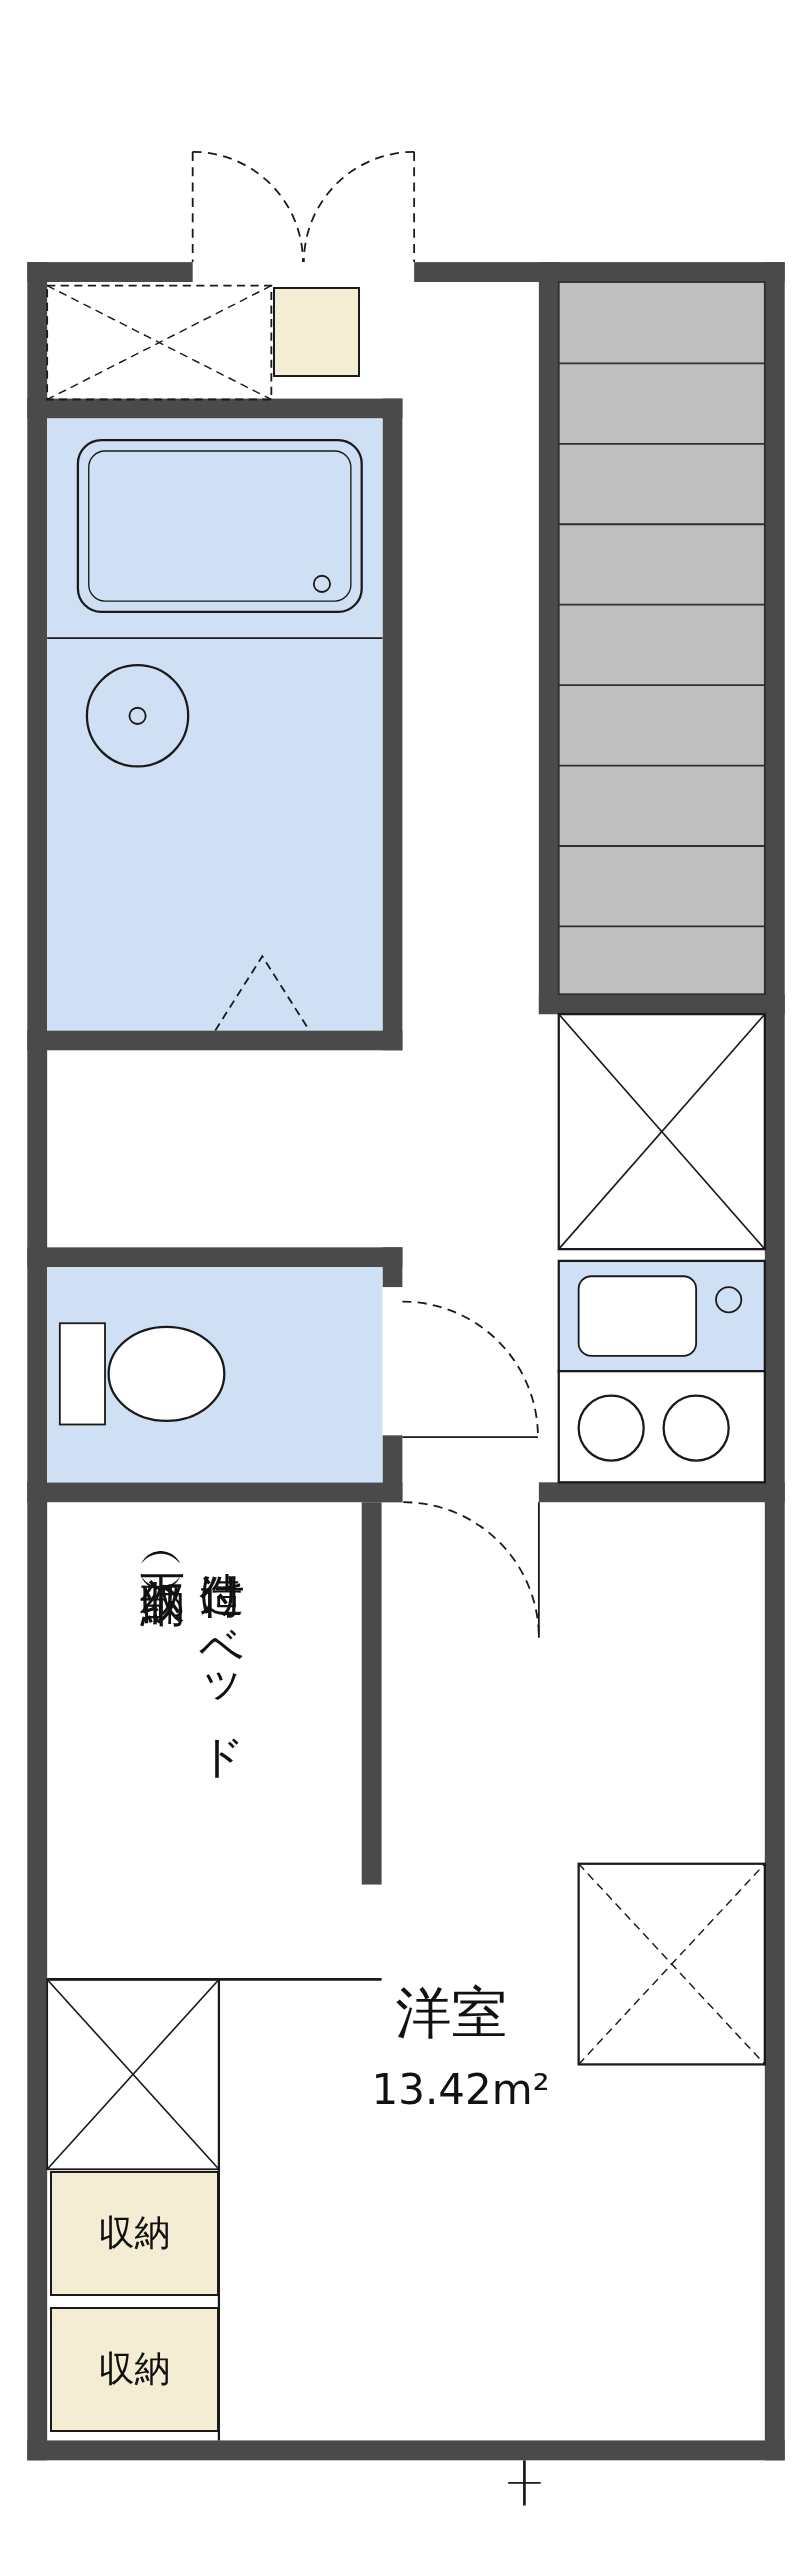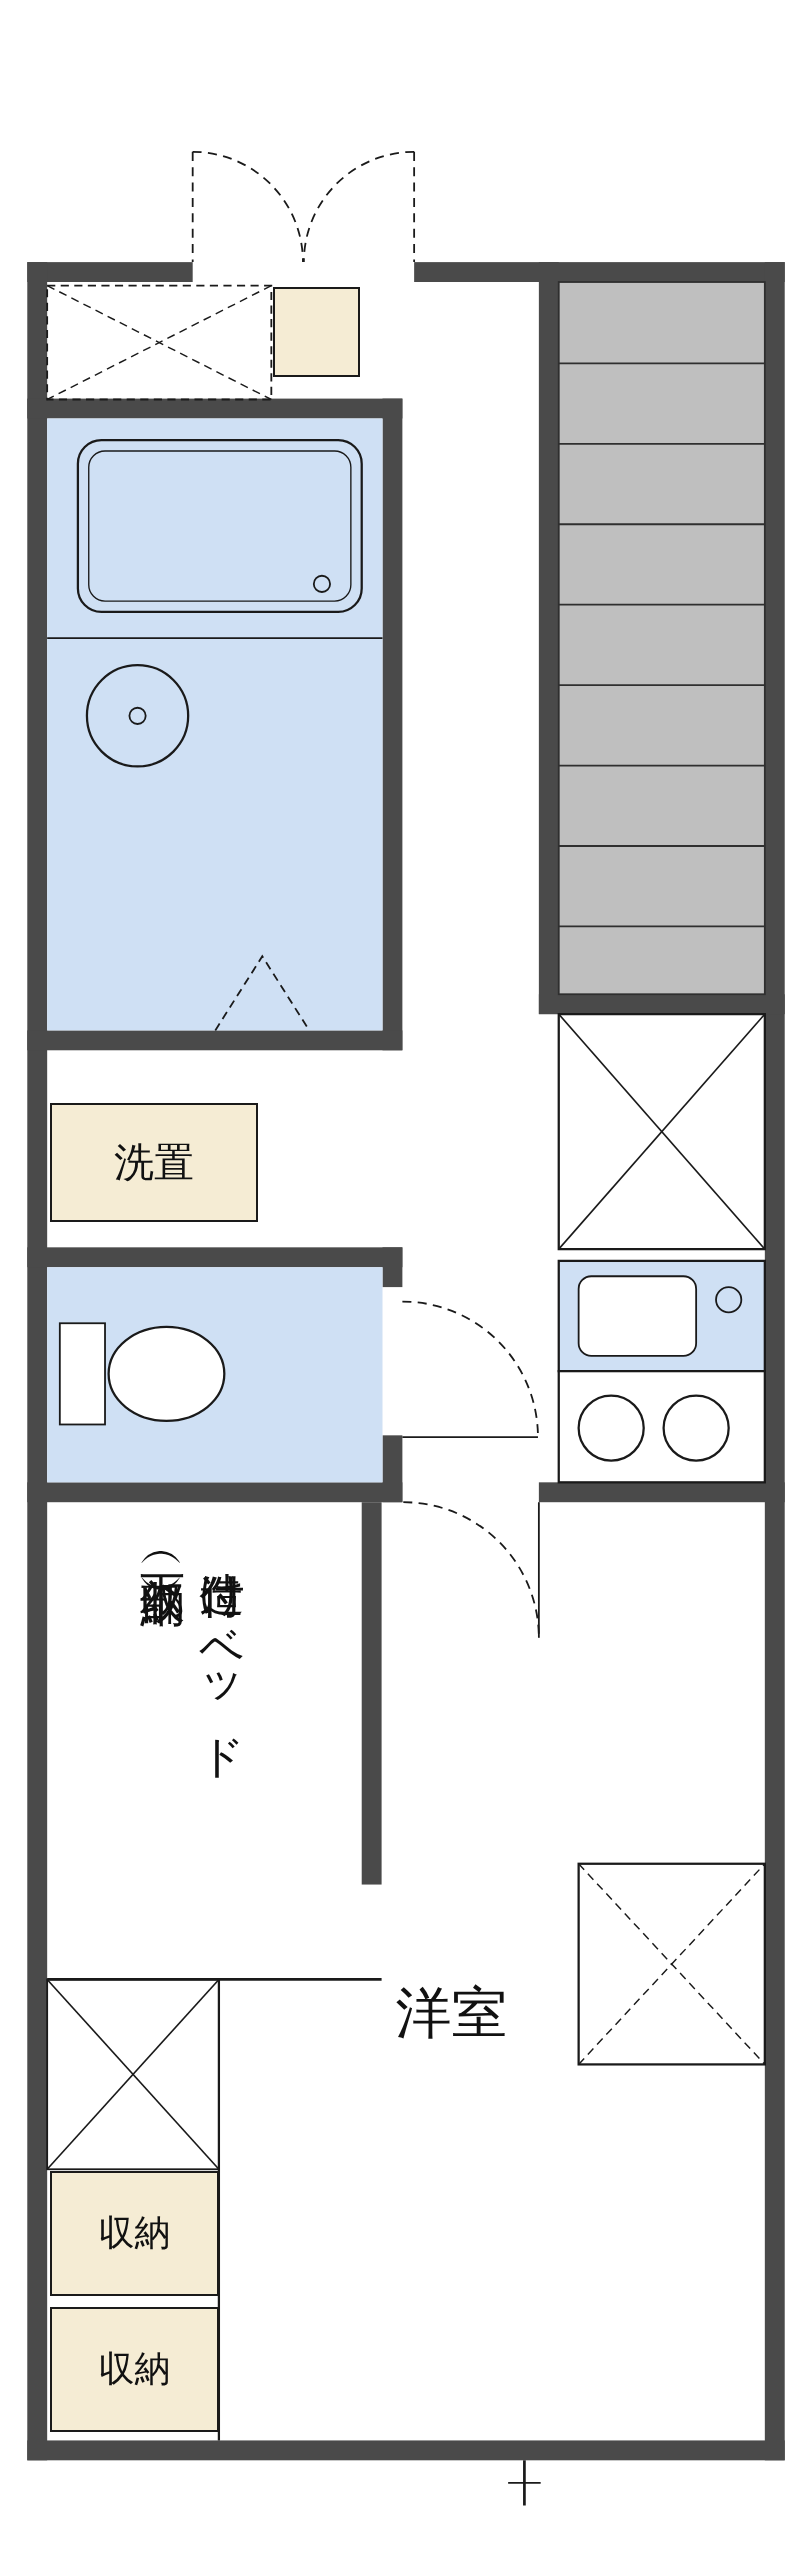--- a/index.html
+++ b/index.html
@@ -131,31 +131,31 @@
     </g>
 
     <g>
       <line x1="580" y1="2722" x2="580" y2="2772" class="ln" stroke-width="3"></line>
       <line x1="562" y1="2747" x2="598" y2="2747" class="ln" stroke-width="2"></line>
     </g>
   </svg>
 
   <div class="box cream" style="left:273px;top:287px;width:87px;height:90px;"></div>
 
-  <div class="box cream" style="left:50px;top:1103px;width:208px;height:119px;font-size:40px;">
-    <span>洗置</span>
-  </div>
 
   <div class="bedtxt" style="left:107px;top:1537px;width:145px;height:398px;font-size:45px;">
     <div>造付けベッド</div>
     <div>（下部収納）</div>
   </div>
 
   <div class="lbl" style="left:343px;top:1981px;width:217px;height:65px;font-size:56px;justify-content:center;">
     <span>洋室</span>
+  </div>
+  <div class="lbl" style="left:316px;top:2064px;width:289px;height:51px;font-size:42px;">
+    <span>13.42m²</span>
   </div>
 
   <div class="box cream" style="left:50px;top:2171px;width:169px;height:125px;font-size:36px;">
     <span>収納</span>
   </div>
   <div class="box cream" style="left:50px;top:2307px;width:169px;height:125px;font-size:36px;">
     <span>収納</span>
   </div>
 
 </div>

